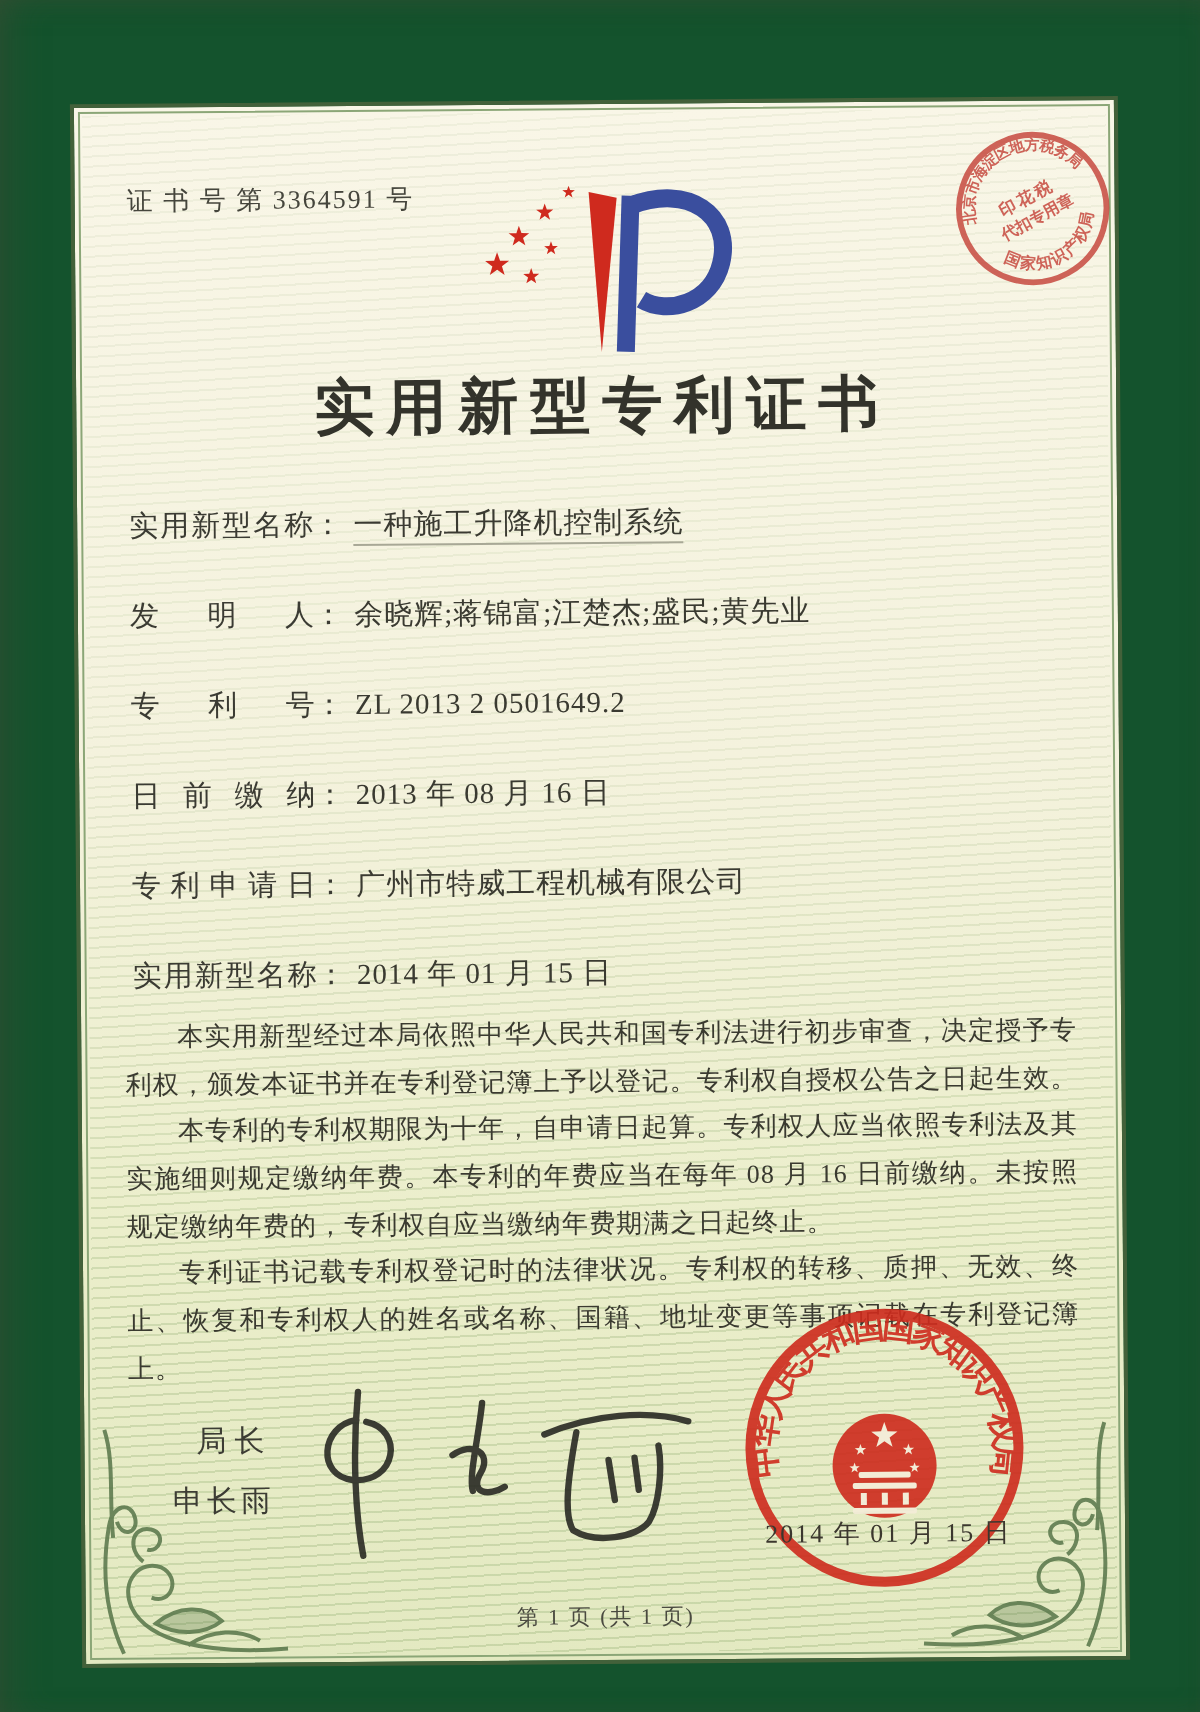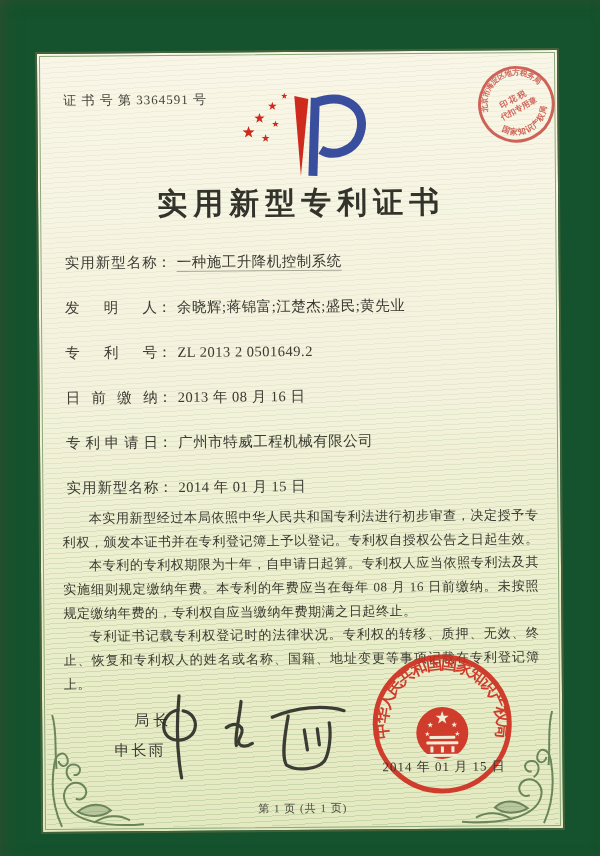--- a/index.html
+++ b/index.html
@@ -39,22 +39,22 @@
   .frow{height:20px;margin-bottom:25px;font-size:14.5px;color:#3b3b33;white-space:nowrap;}
   .flabel{display:inline-block;width:92px;text-align:justify;text-align-last:justify;vertical-align:bottom;}
   .fcolon{display:inline-block;margin:0 2px 0 0;}
   .fvalue{letter-spacing:.5px;color:#3a3a31;}
   .fvalue.u{border-bottom:1px solid #a8a896;padding-bottom:1px;}
   .bodytext{position:absolute;left:22px;top:453px;width:476px;z-index:2;}
   .bodytext p{
     margin:0;font-size:13px;line-height:1.82;letter-spacing:.6px;color:#3a3a30;
     text-indent:2em;text-align:justify;
   }
-  .sig-title{position:absolute;left:56px;top:658px;font-size:15px;letter-spacing:4px;color:#3c3c34;z-index:2;margin-left:36px;}
-  .sig-name{position:absolute;left:72px;top:688px;font-size:15px;letter-spacing:2px;color:#3c3c34;z-index:2;}
+  .sig-title{position:absolute;left:56px;top:658px;font-size:15px;letter-spacing:4px;color:#3c3c34;z-index:2;}
+  .sig-name{position:absolute;left:44px;top:688px;font-size:15px;letter-spacing:2px;color:#3c3c34;z-index:2;}
   .sig-svg{position:absolute;left:104px;top:628px;z-index:2;}
   .seal{position:absolute;left:325px;top:598px;z-index:3;opacity:.9;}
   .issue-date{position:absolute;left:340px;top:707px;font-size:13px;letter-spacing:1px;color:#3b372e;z-index:4;}
   .footer{position:absolute;left:0;top:749px;width:100%;text-align:center;font-size:11px;letter-spacing:1px;color:#4a4a40;z-index:2;}
   .stamp{position:absolute;left:433px;top:8px;z-index:3;opacity:.82;}
   .orn{position:absolute;z-index:1;opacity:.85;}
   .orn-bl{left:1px;bottom:1px;}
   .orn-br{right:1px;bottom:1px;transform:scaleX(-1);}
   svg{display:block;}
   .defs{position:absolute;width:0;height:0;}

